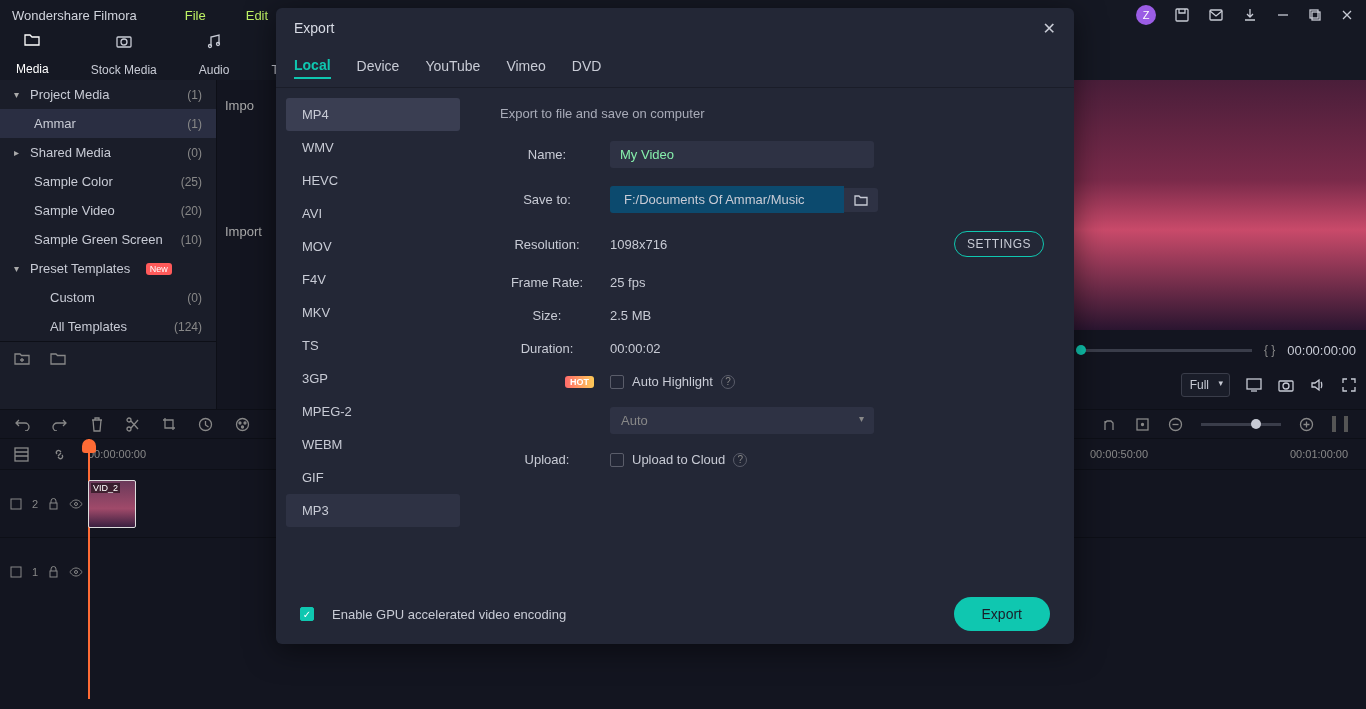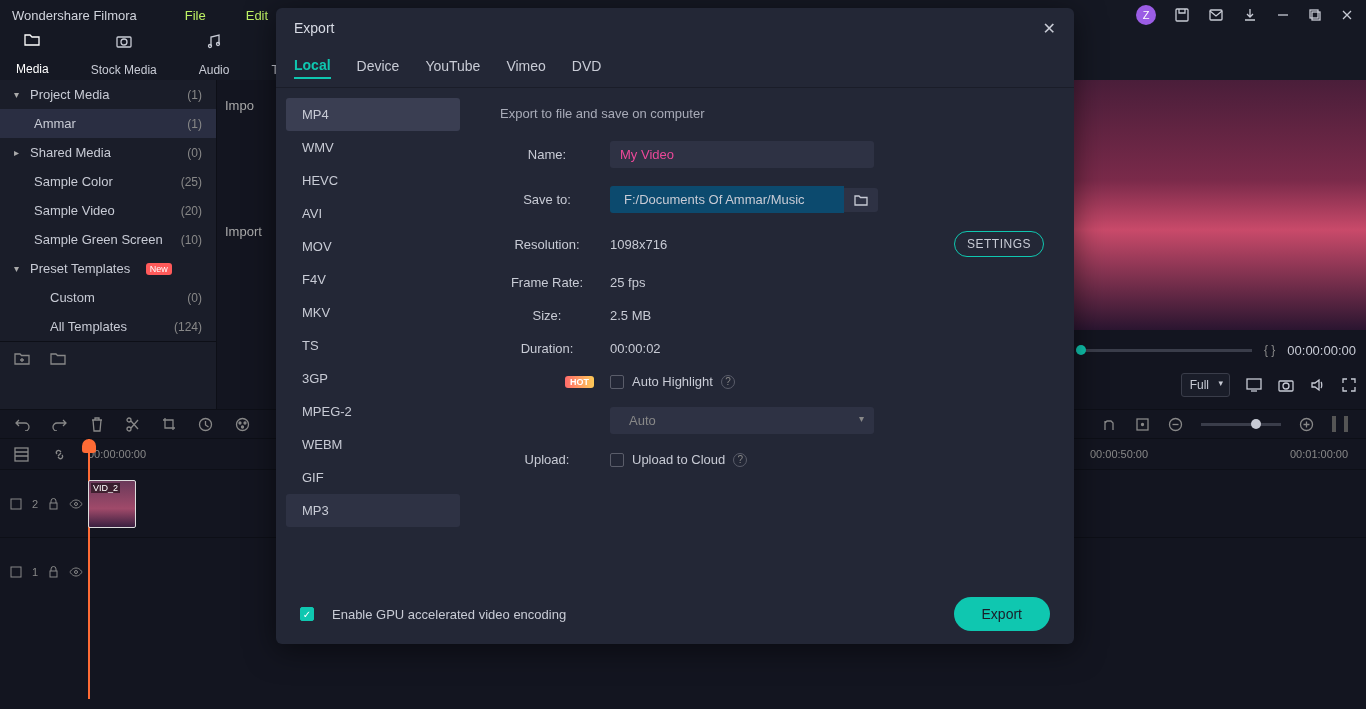--- a/index.html
+++ b/index.html
@@ -74,30 +74,30 @@
 .modal-body { flex: 1; display: flex; }
 .format-list { width: 194px; padding: 10px; }
 .format-item { padding: 9px 16px; color: #c8cbd5; font-size: 13px; cursor: pointer; border-radius: 3px; }
 .format-item.active { background: #3a3e52; padding-left: 16px; }
 .format-item.hover { background: #2e3244; }
 .settings-area { flex: 1; padding: 18px 30px; }
 .settings-desc { color: #a8abb8; font-size: 13px; margin-bottom: 20px; }
 .setting-row { display: flex; align-items: center; margin-bottom: 18px; }
 .setting-label { width: 110px; text-align: center; padding-right: 16px; color: #c8cbd5; font-size: 13px; }
 .setting-value { color: #c8cbd5; font-size: 13px; }
-.text-input { background: #2e3244; color: #ec4899; padding: 6px 10px; border: none; border-radius: 3px; font-size: 13px; width: 264px; }
+.text-input { background: #2e3244; color: #86efac; padding: 6px 10px; border: none; border-radius: 3px; font-size: 13px; width: 264px; }
 .path-row { display: flex; align-items: center; gap: 0; }
 .path-input { background: #0c4a6e; color: #c8cbd5; padding: 6px 14px; border: none; border-radius: 3px 0 0 3px; font-size: 13px; width: 234px; }
 .folder-btn { background: #2e3244; padding: 6px 10px; border-radius: 0 3px 3px 0; cursor: pointer; color: #c8cbd5; }
 .settings-btn { border: 1.5px solid #0fc7b0; color: #c8cbd5; padding: 5px 12px; border-radius: 14px; font-size: 12px; font-weight: 400; cursor: pointer; margin-left: auto; letter-spacing: 0.5px; }
 .hot-badge { background: linear-gradient(90deg,#ff6b6b,#feca57); color: #fff; font-size: 9px; padding: 1px 5px; border-radius: 3px; margin-left: auto; margin-right: 8px; font-weight: 600; }
 .checkbox { width: 14px; height: 14px; border: 1px solid #5a5d6a; border-radius: 2px; display: inline-flex; align-items: center; justify-content: center; margin-right: 8px; cursor: pointer; }
 .checkbox.checked { background: #0fc7b0; border-color: #0fc7b0; color: #fff; font-size: 10px; }
 .help-icon { color: #888; margin-left: 8px; border: 1px solid #5a5d6a; border-radius: 50%; width: 14px; height: 14px; display: inline-flex; align-items: center; justify-content: center; font-size: 10px; cursor: pointer; }
-.select-input { background: #2e3244; color: #888; padding: 6px 19px; border: none; border-radius: 3px; font-size: 13px; width: 264px; position: relative; }
+.select-input { background: #2e3244; color: #888; padding: 6px 11px; border: none; border-radius: 3px; font-size: 13px; width: 264px; position: relative; }
 .select-arrow { position: absolute; right: 10px; color: #888; font-size: 10px; }
 .modal-footer { height: 60px; display: flex; align-items: center; padding: 0 24px; gap: 10px; }
 .export-btn { margin-left: auto; background: #0fc7b0; color: #1a1d29; padding: 9px 28px; border-radius: 18px; font-size: 14px; font-weight: 400; cursor: pointer; }
 
 svg { display: block; }
 </style>
 </head>
 <body>
 
 <div class="menubar">

